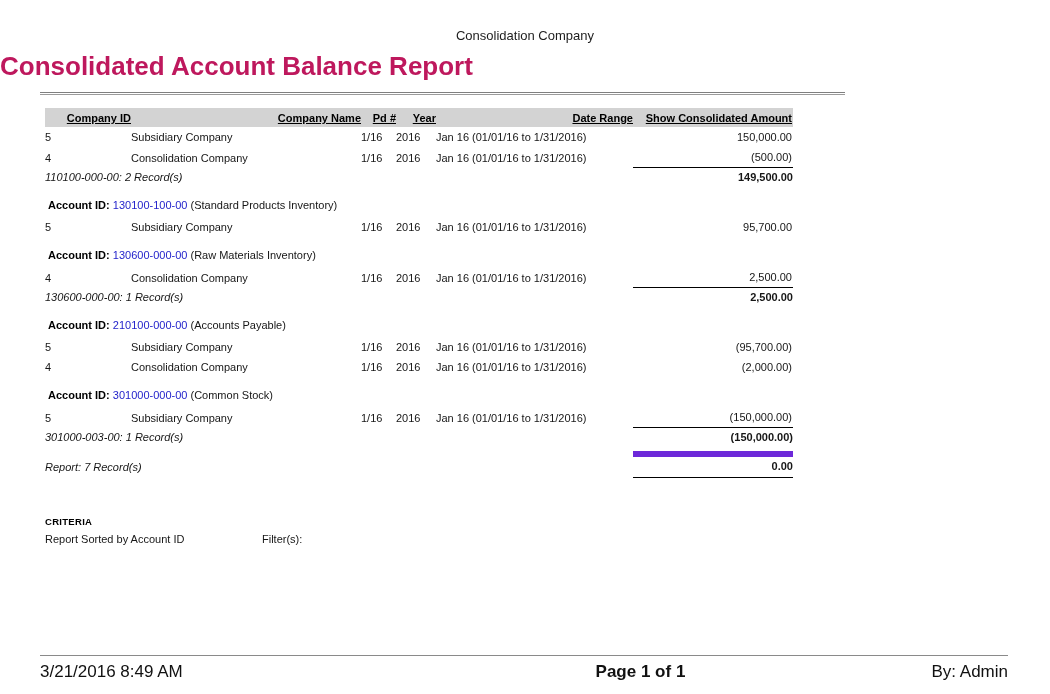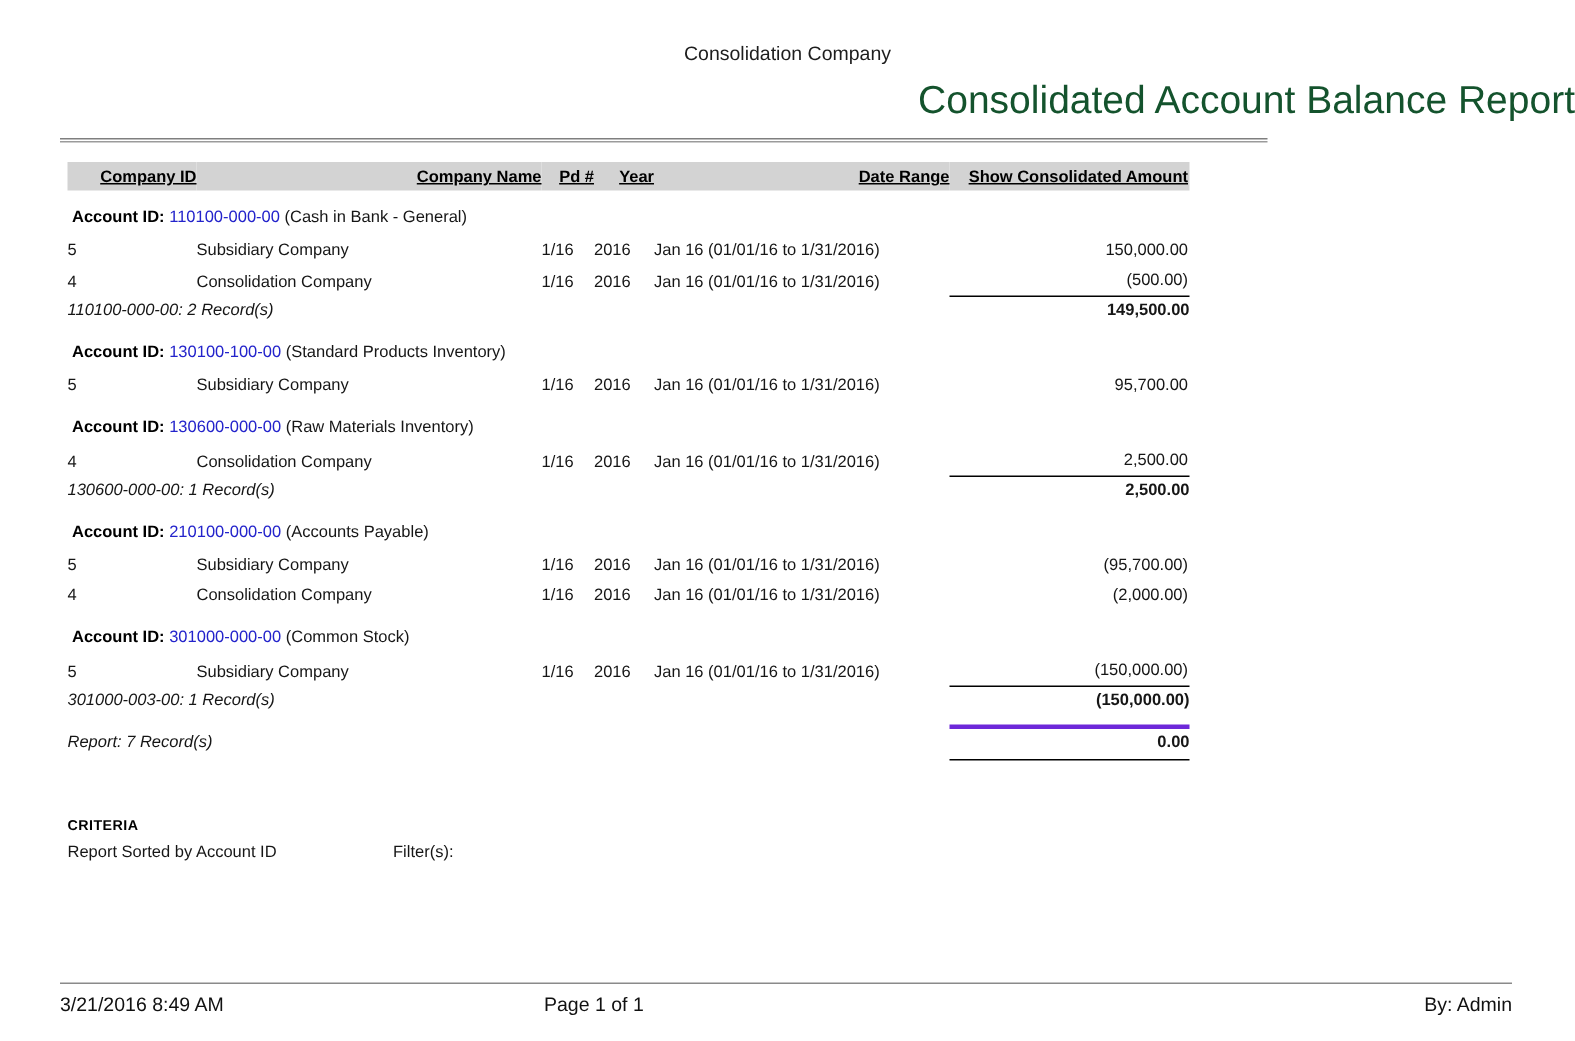--- a/index.html
+++ b/index.html
@@ -7,21 +7,21 @@
   body {
     background:#ffffff;
     font-family:"Liberation Sans", sans-serif;
     color:#161616;
     position:relative;
     overflow:hidden;
     --header-bg:#d3d3d3;
     --account-link:#2323cb;
   }
   .company-header { text-align:center; margin-top:28px; font-size:13px; color:#1d1d1d; }
-  .page-title { text-align:right; margin-top:8px; font-size:26px; font-weight:normal; color:#14532d; }
+  .page-title { text-align:left; margin-top:8px; font-size:26px; font-weight:bold; color:#be185d; }
   .title-rule { margin:10px 0 0 40px; width:805px; height:3px;
                 border-top:1px solid #7f7f7f; border-bottom:1px solid #9b9b9b; }
 
   table.report-table { margin:13px 0 0 45px; width:748px; border-collapse:collapse; font-size:11px; table-layout:fixed; }
   col.c1 { width:86px; }  col.c2 { width:230px; } col.c3 { width:35px; }
   col.c4 { width:40px; }  col.c5 { width:197px; } col.c6 { width:160px; }
 
   th { background:var(--header-bg); font-weight:bold; text-decoration:underline;
        text-align:right; padding:4px 0 3px; font-size:11px; color:#000; }
   th:first-child, td:first-child { padding-left:3px; }
@@ -36,35 +36,35 @@
   .data-row td { padding:4px 0 3px; }
   td.amt { text-align:right; padding-right:1px; }
 
   .subtotal-row td { padding:3px 0 3px; }
   .subtotal-label { font-style:italic; }
   .subtotal-amt { font-weight:bold; border-top:1px solid #000; }
 
   .spacer-row td { height:7px; padding:0; }
   .total-row td { padding:3px 0 4px;margin-left:44px; }
   .total-label { font-style:italic; }
-  .total-amt { font-weight:bold; border-top:3px solid #6d28d9; border-bottom:1px solid #000; }
+  .total-amt { font-weight:bold; border-top:6px solid #6d28d9; border-bottom:1px solid #000; }
 
   .criteria { margin:38px 0 0 45px; }
   .criteria-heading { font-size:9.5px; font-weight:bold; letter-spacing:0.3px; color:#000; }
   .criteria-cols { display:flex; margin-top:6px; font-size:11px;align-items:center; }
   .criteria-col1 { width:217px; }
   .criteria-col2 { width:246px; }
   .criteria-col2 div { line-height:13px; }
   .criteria-col3 { flex:1; }
 
   .footer { position:absolute; left:40px; width:968px; top:655px;
             border-top:1px solid #8a8a8a; padding-top:6px;
-            display:flex; align-items:flex-start; font-size:13px; color:#111; }
+            display:flex; align-items:flex-start; font-size:17px; color:#111; }
   .footer-left { flex:1; text-align:left; }
-  .footer-center { flex:1; text-align:left; }
+  .footer-center { flex:1; text-align:right;font-weight:bold; }
   .footer-right { flex:1; text-align:right; }
 </style>
 </head>
 <body style="--header-bg: #d3d3d3; --account-link: #2323cb;">
 
 <div class="company-header">Consolidation Company</div>
 <div class="page-title">Consolidated Account Balance Report</div>
 <div class="title-rule"></div>
 
 <table class="report-table">
@@ -81,27 +81,20 @@
       <th>Company ID</th>
       <th>Company Name</th>
       <th>Pd #</th>
       <th>Year</th>
       <th>Date Range</th>
       <th class="amt">Show Consolidated Amount</th>
     </tr>
   </thead>
   <tbody>
 
-    <tr class="account-row">
-      <td colspan="6">
-        <span class="acct-label">Account ID:</span>
-        <span class="acct-id">110100-000-00</span>
-        <span class="acct-desc">(Cash in Bank - General)</span>
-      </td>
-    </tr>
     <tr class="data-row">
       <td>5</td>
       <td>Subsidiary Company</td>
       <td>1/16</td>
       <td>2016</td>
       <td>Jan 16 (01/01/16 to 1/31/2016)</td>
       <td class="amt">150,000.00</td>
     </tr>
     <tr class="data-row">
       <td>4</td>

